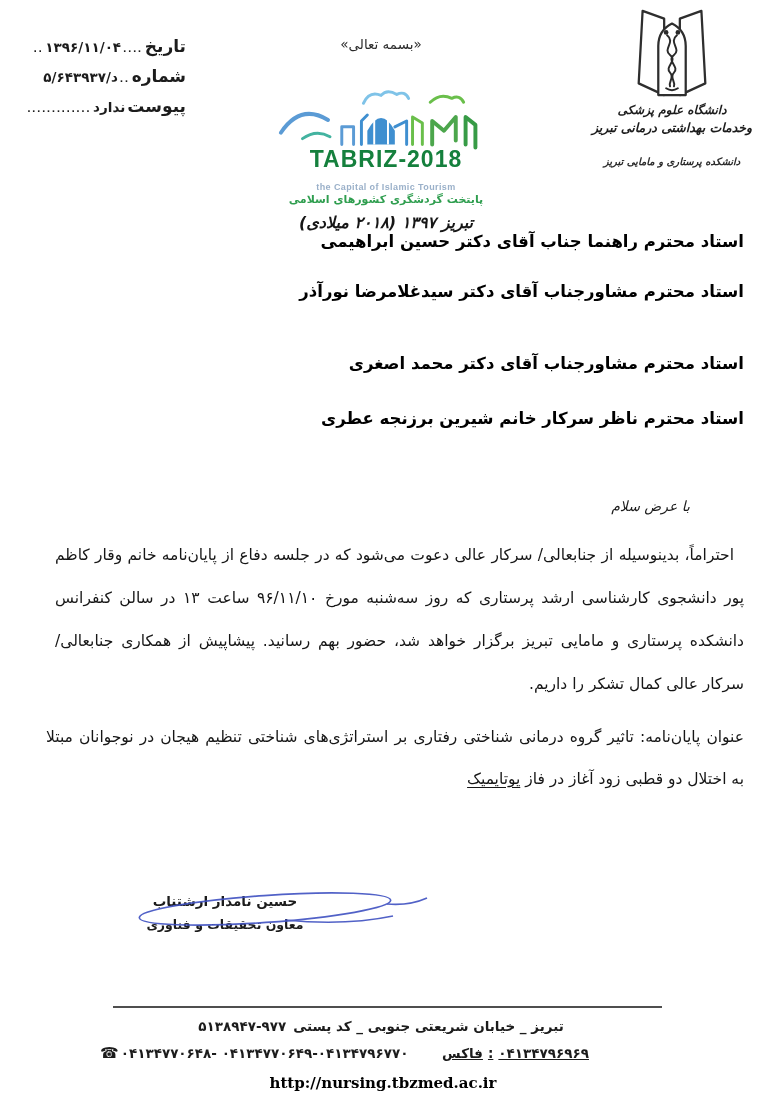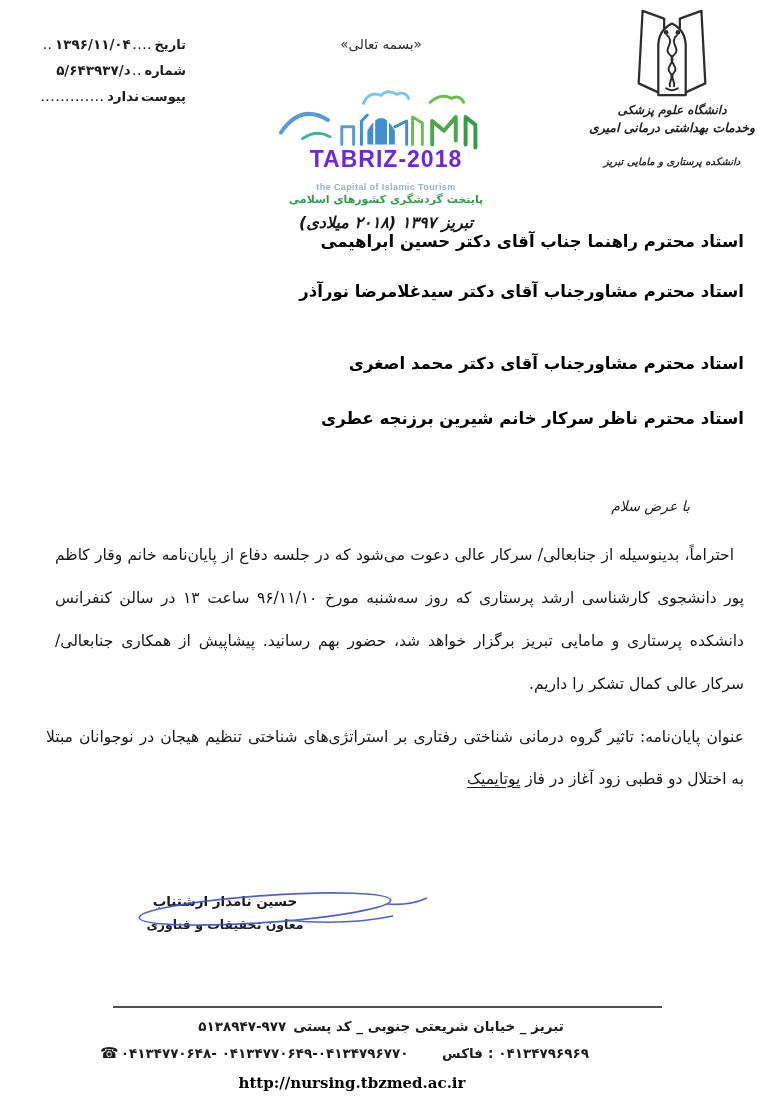--- a/index.html
+++ b/index.html
@@ -2,21 +2,21 @@
 <html lang="fa"><head>
 <meta charset="utf-8">
 <style>
   html,body{margin:0;padding:0;background:#e8e8e8;}
   #page{position:relative;width:762px;height:1108px;background:#ffffff;overflow:hidden;
         font-family:"DejaVu Sans",sans-serif;color:#1c1c1c;margin:0 auto;}
 
   
   .meta{position:absolute;top:36px;left:26px;width:160px;display:flex;flex-direction:column;gap:10px;}
   .meta-row{display:flex;direction:rtl;align-items:baseline;gap:2px;}
-  .meta-label{font-weight:600;font-size:13px;}
+  .meta-label{font-weight:600;font-size:17px;}
   .meta-dots{font-size:9px;letter-spacing:1.5px;font-weight:700;}
   .meta-value{font-weight:700;font-size:13.5px;unicode-bidi:isolate;}
 
   
   .bismillah{position:absolute;top:36px;left:281px;width:200px;text-align:center;font-size:13.5px;color:#2a2a2a;}
 
   
   .emblem{position:absolute;top:3px;right:6px;width:168px;text-align:center;}
   .emblem svg{width:106px;height:98px;display:block;margin:0 auto;}
   .emblem-l1{font-size:12px;font-weight:700;font-style:italic;margin-top:2px;}
@@ -54,23 +54,23 @@
   .sig-swoosh{position:absolute;left:40px;top:-9px;width:300px;height:56px;z-index:2;}
 
   
   .footer-line{position:absolute;top:1006px;left:113px;width:549px;border-top:2px solid #4f4f4f;}
   .footer-address{position:absolute;top:1018px;left:0;width:762px;display:flex;justify-content:center;
                   direction:rtl;gap:7px;font-size:13.5px;font-weight:700;align-items:baseline;}
   .ltr-num{unicode-bidi:isolate;}
   .footer-phones{position:absolute;top:1045px;left:100px;width:489px;display:flex;align-items:center;
                  font-size:13.5px;font-weight:700;direction:ltr;}
   .footer-phone-icon{font-size:15px;margin-right:2px;line-height:1;}
-  .fax-group{margin-left:auto;display:flex;gap:5px;align-items:baseline;}
+  .fax-group{margin-left:auto;display:flex;gap:5px;align-items:baseline;text-decoration:underline;}
   .footer-url{position:absolute;top:1074px;left:0;width:704px;text-align:center;
-              font-family:"DejaVu Serif",serif;font-size:15px;font-weight:700;color:#000;}
+              font-family:"DejaVu Serif",serif;font-size:15px;font-weight:700;color:#000;padding-left:31px;}
 </style>
 </head>
 <body>
 
 <div id="page">
 
   <div class="meta">
     <div class="meta-row">
       <span class="meta-label">تاریخ</span>
       <span class="meta-dots">....</span>
@@ -100,21 +100,21 @@
       </g>
       <g fill="none" stroke="#2a2a2a" stroke-width="2" stroke-linecap="round">
         <path d="M49,33 C58,40 44,47 52,53 C60,59 46,65 52,71 C57,76 50,80 52,85"></path>
         <path d="M59,33 C50,40 64,47 56,53 C48,59 62,65 56,71 C51,76 58,80 56,85"></path>
         <path d="M48,87 q6,4 12,0"></path>
       </g>
       <circle cx="48" cy="30" r="2.4" fill="#2a2a2a"></circle>
       <circle cx="60" cy="30" r="2.4" fill="#2a2a2a"></circle>
     </svg>
     <div class="emblem-l1">دانشگاه علوم پزشکی</div>
-    <div class="emblem-l2">وخدمات بهداشتی درمانی امیری</div>
+    <div class="emblem-l2">وخدمات بهداشتی درمانی تبریز</div>
     <div class="emblem-l3">دانشکده پرستاری و مامایی تبریز</div>
   </div>
 
   <div class="tabriz">
     <svg viewBox="0 0 230 62">
       <g fill="none" stroke-linecap="round" stroke-linejoin="round">
         <path d="M8,46 Q28,16 56,33" stroke="#5b9bd5" stroke-width="4"></path>
         <path d="M30,52 Q44,42 58,50" stroke="#43b3a0" stroke-width="3"></path>
         <path d="M92,16 Q98,3 110,8 Q116,1 126,7 Q134,3 138,11" stroke="#7fc3e8" stroke-width="3"></path>
         <path d="M160,15 Q170,5 182,11 Q190,7 194,15" stroke="#6abf4b" stroke-width="3"></path>
@@ -124,21 +124,21 @@
         <path d="M142,58 L142,30 L152,36 L152,58" stroke="#6abf4b" stroke-width="3"></path>
         <path d="M162,58 L162,34 L174,44 L186,30 L186,54" stroke="#4ca64c" stroke-width="4"></path>
         <path d="M196,58 L196,30 L206,38 L206,61" stroke="#379b46" stroke-width="4"></path>
       </g>
       <path d="M96,44 Q110,18 124,44 L124,58 L96,58 Z" fill="#3f8fd0"></path>
       <g stroke="#ffffff" stroke-width="2">
         <path d="M103,31 L103,58"></path>
           <path d="M117,31 L117,58"></path>
       </g>
     </svg>
-    <div class="tabriz-title" style="color: #6d28d9;">TABRIZ-2018</div>
+    <div class="tabriz-title" style="color: #15803d;">TABRIZ-2018</div>
     <div class="tabriz-sub" style="color: rgb(154, 176, 201);">the Capital of Islamic Tourism</div>
     <div class="tabriz-sub-fa" style="color: rgb(47, 158, 79);">پایتخت گردشگری کشورهای اسلامی</div>
     <div class="tabriz-caption">تبریز ۱۳۹۷ (۲۰۱۸ میلادی)</div>
   </div>
 
   <div class="recipients">
     <div class="recipient">استاد محترم راهنما جناب آقای دکتر حسین ابراهیمی</div>
     <div class="recipient">استاد محترم مشاورجناب آقای دکتر سیدغلامرضا نورآذر</div>
     <div class="recipient">استاد محترم مشاورجناب آقای دکتر محمد اصغری</div>
     <div class="recipient">استاد محترم ناظر  سرکار خانم شیرین برزنجه عطری</div>

